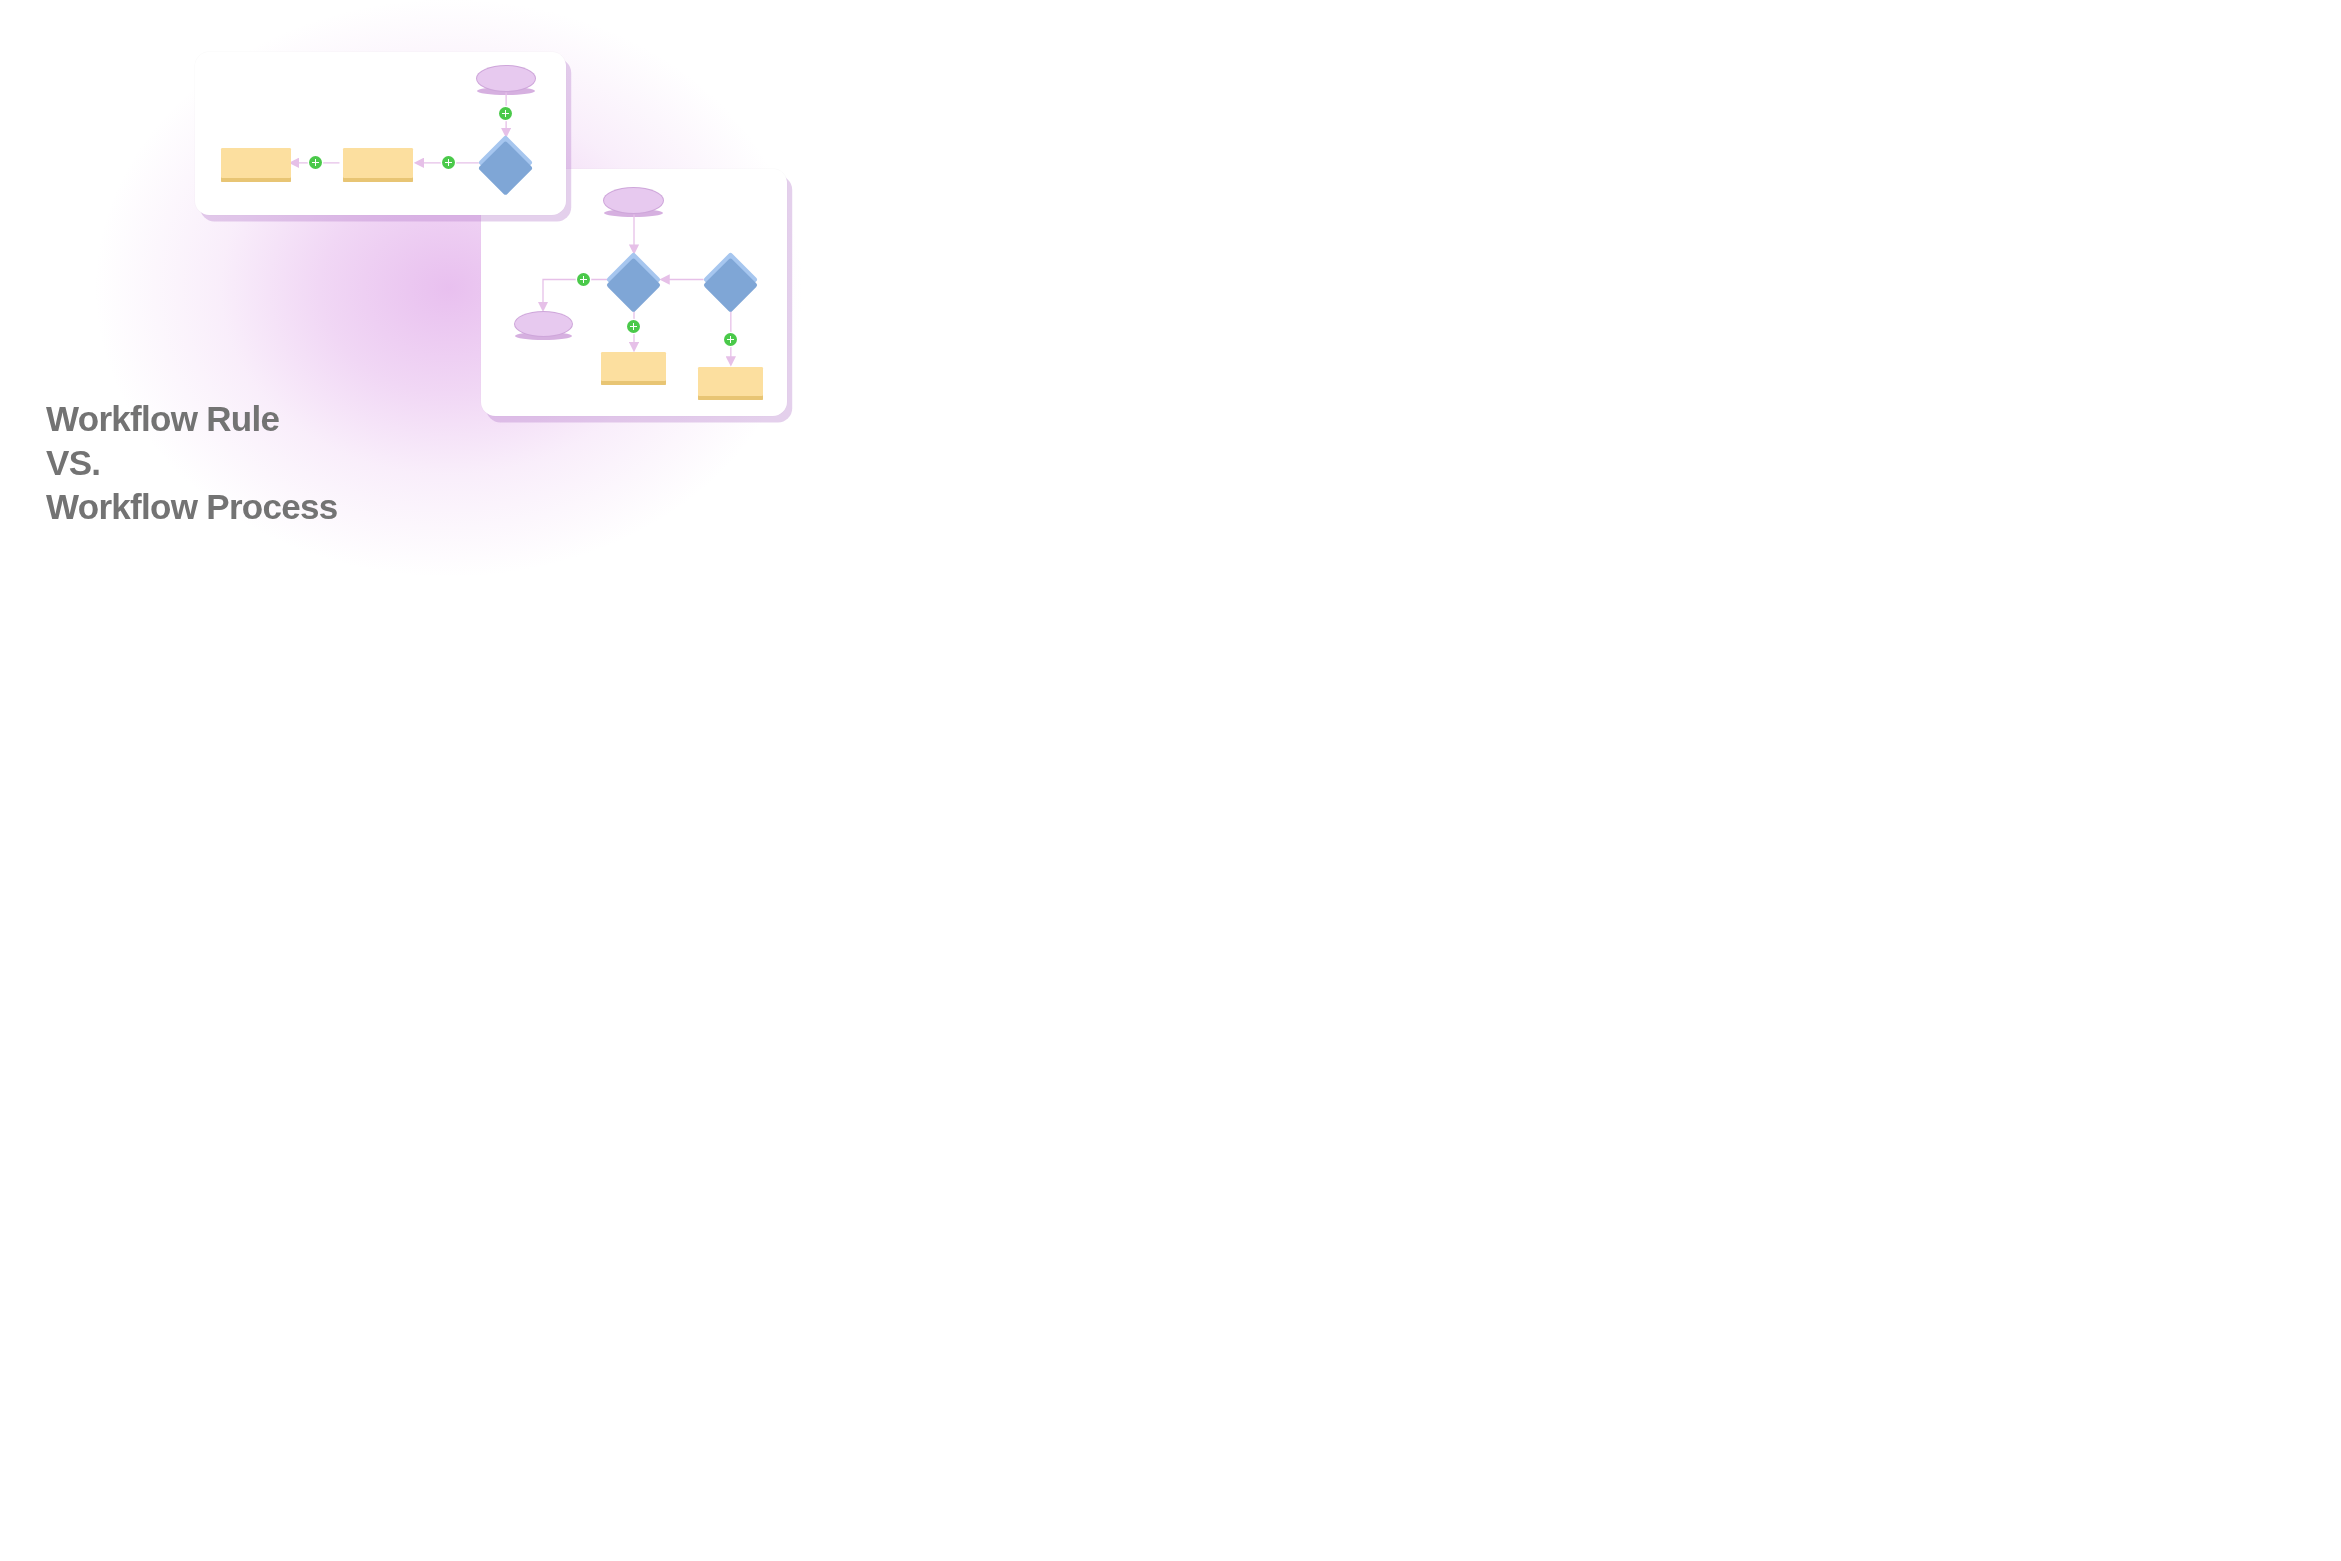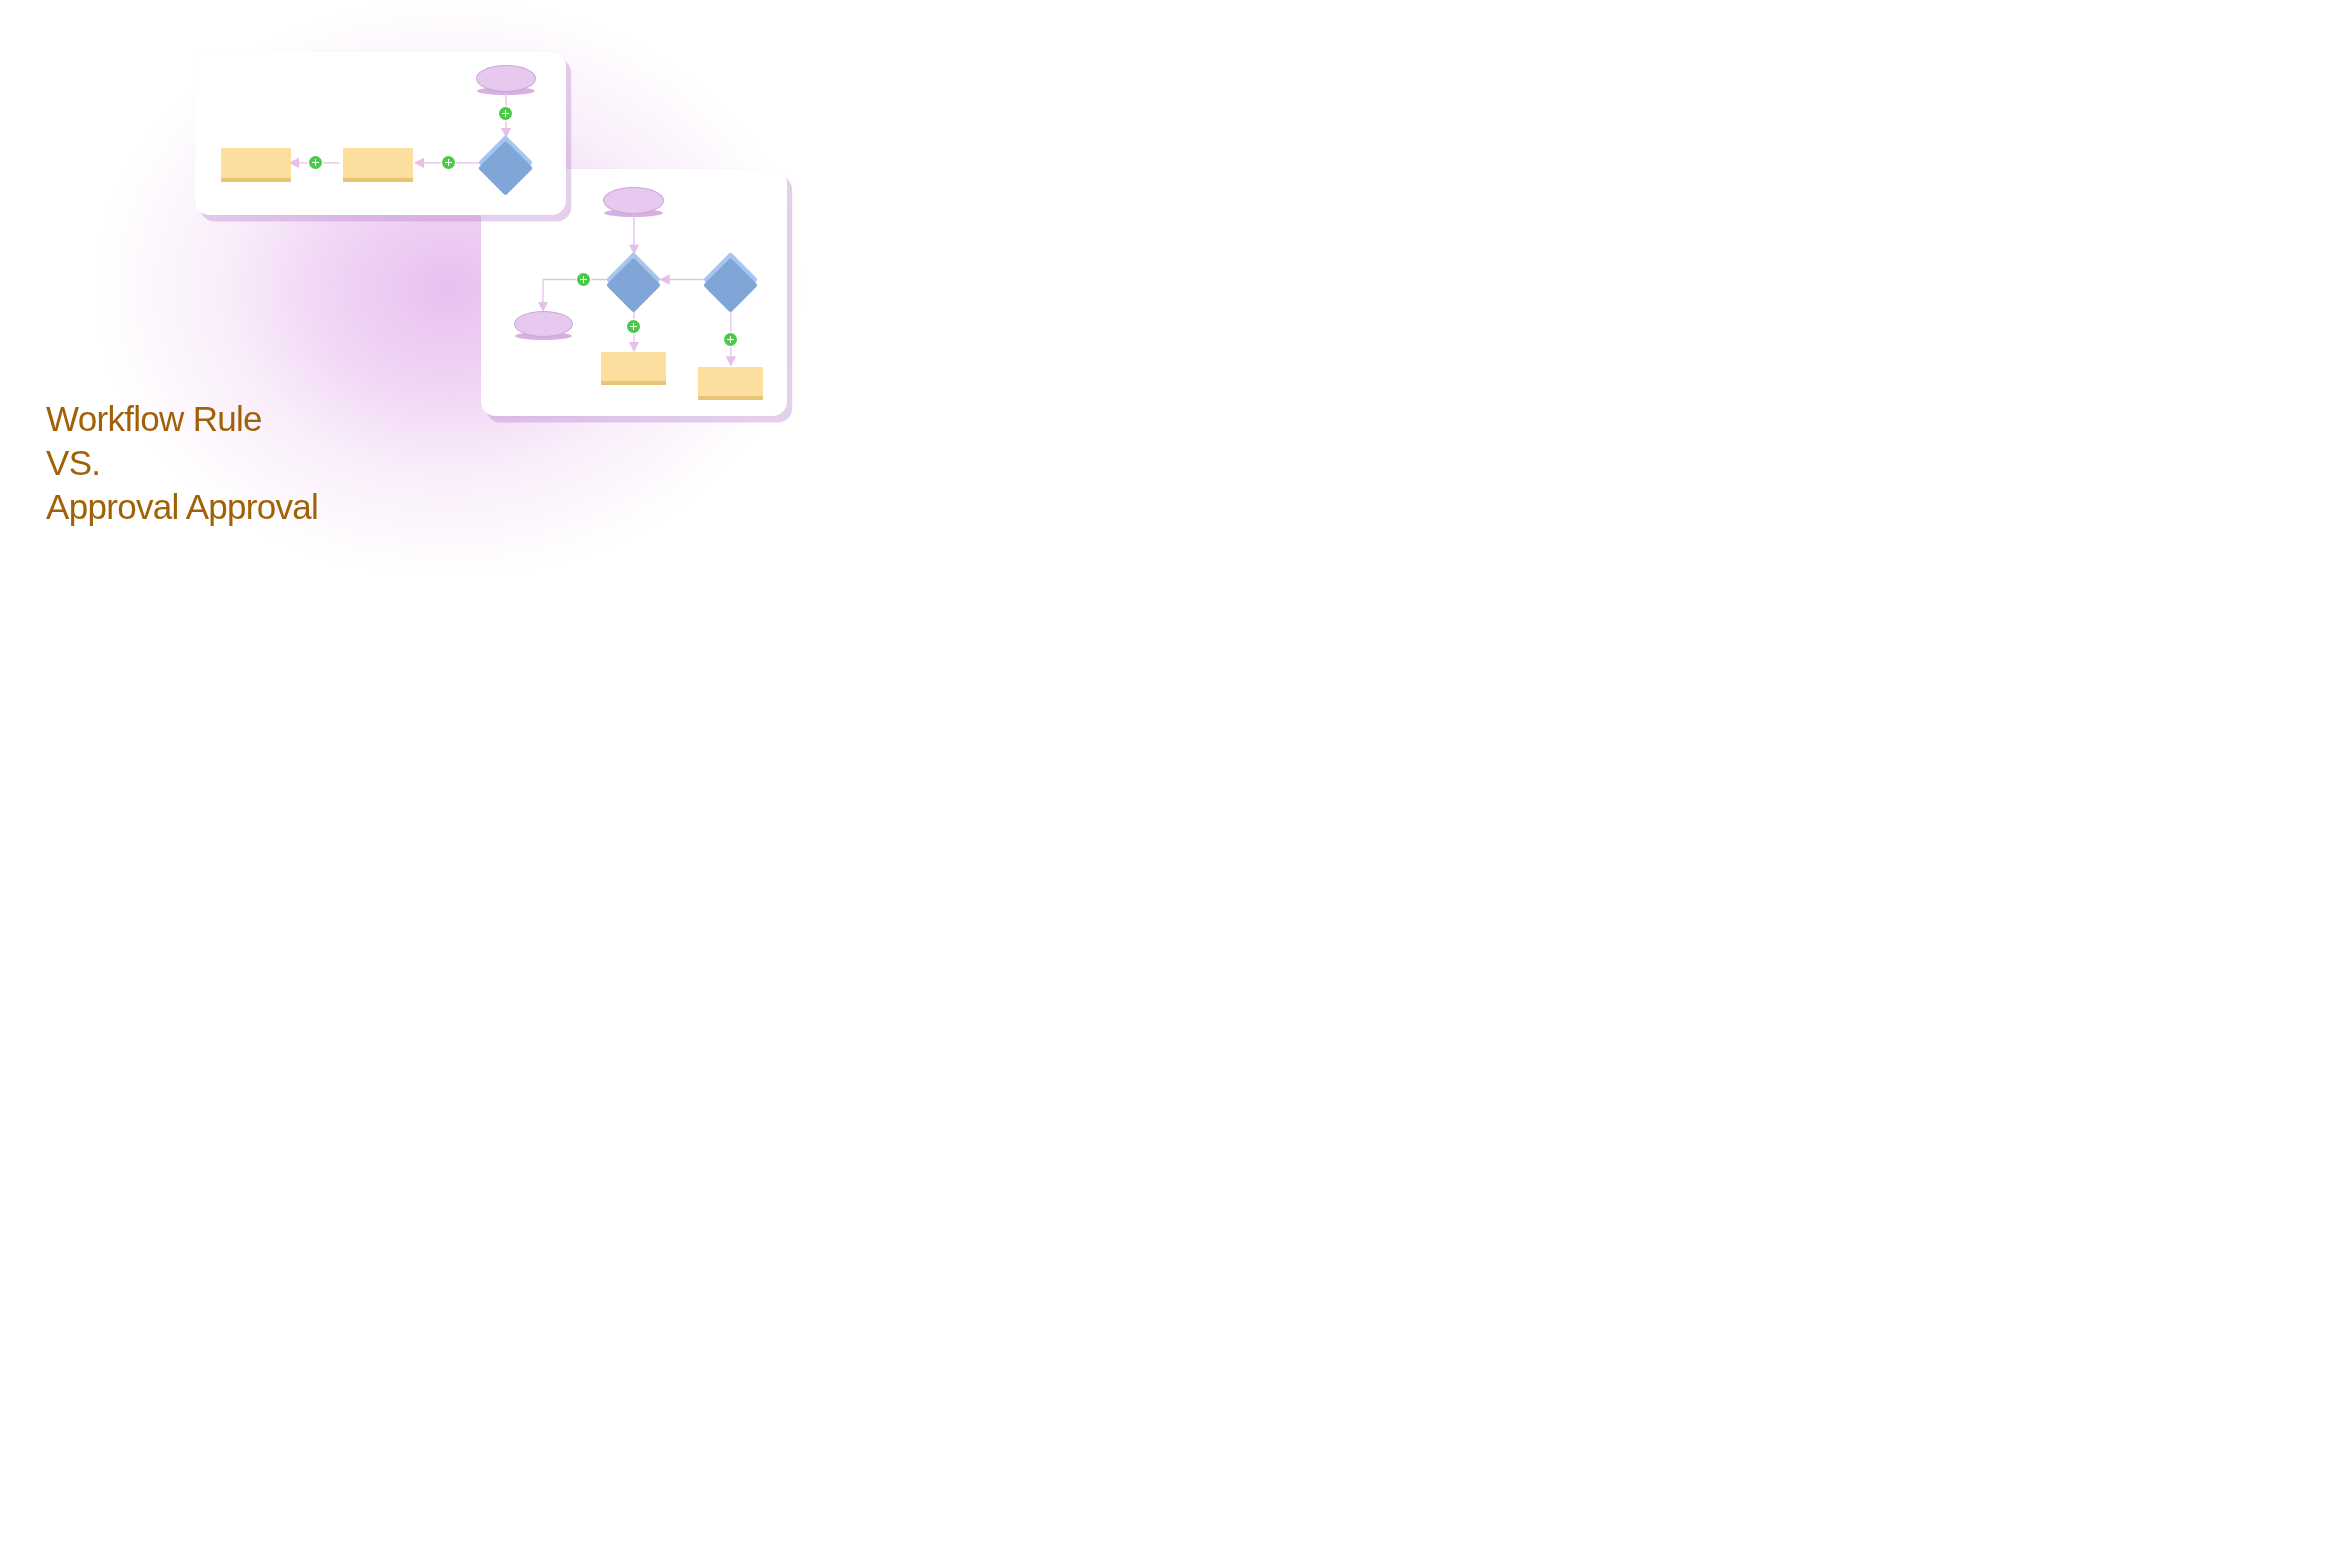--- a/index.html
+++ b/index.html
@@ -78,24 +78,24 @@
   .plus::after  { width: 1.3px; height: 6.5px; }
   .arrow {
     position: absolute;
     background: none;
     pointer-events: none;
   }
   .title {
     position: absolute;
     left: 46px;
     top: 397px;
-    font-weight: 400;
+    font-weight: 700;
     font-size: 35px;
     line-height: 1.25;
-    color: #a16207;
+    color: #737373;
     letter-spacing: -0.7px;
   }
 </style>
 </head>
 <body>
 
 <div class="bg-glow"></div>
 
 <div class="card card-1">
   <svg class="arrow" width="371" height="163" style="left:0;top:0" viewBox="0 0 570 250">
@@ -180,15 +180,15 @@
   </div>
 
   <div class="plus" style="left:96px;top:104px"></div>
   <div class="plus" style="left:146px;top:151px"></div>
   <div class="plus" style="left:243px;top:164px"></div>
 </div>
 
 <div class="title">
   <div>Workflow Rule</div>
   <div>VS.</div>
-  <div>Approval Approval</div>
+  <div>Workflow Process</div>
 </div>
 
 
 </body></html>

